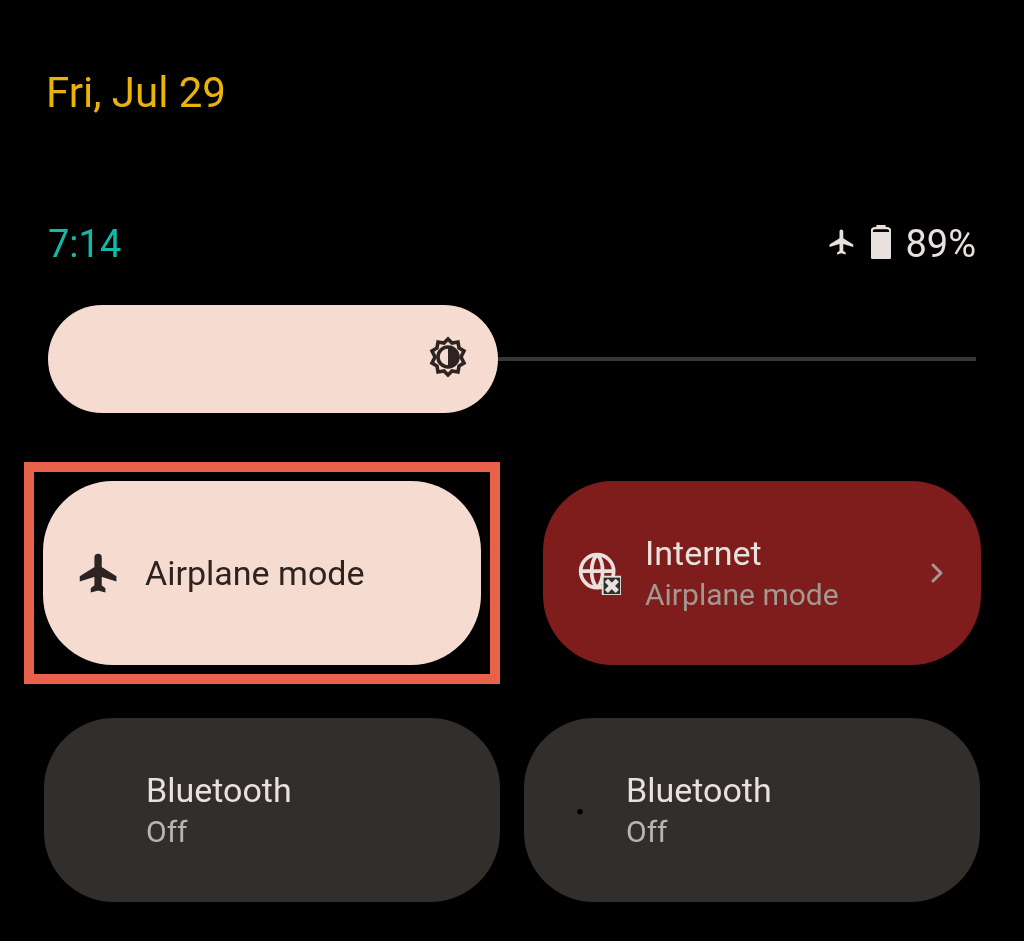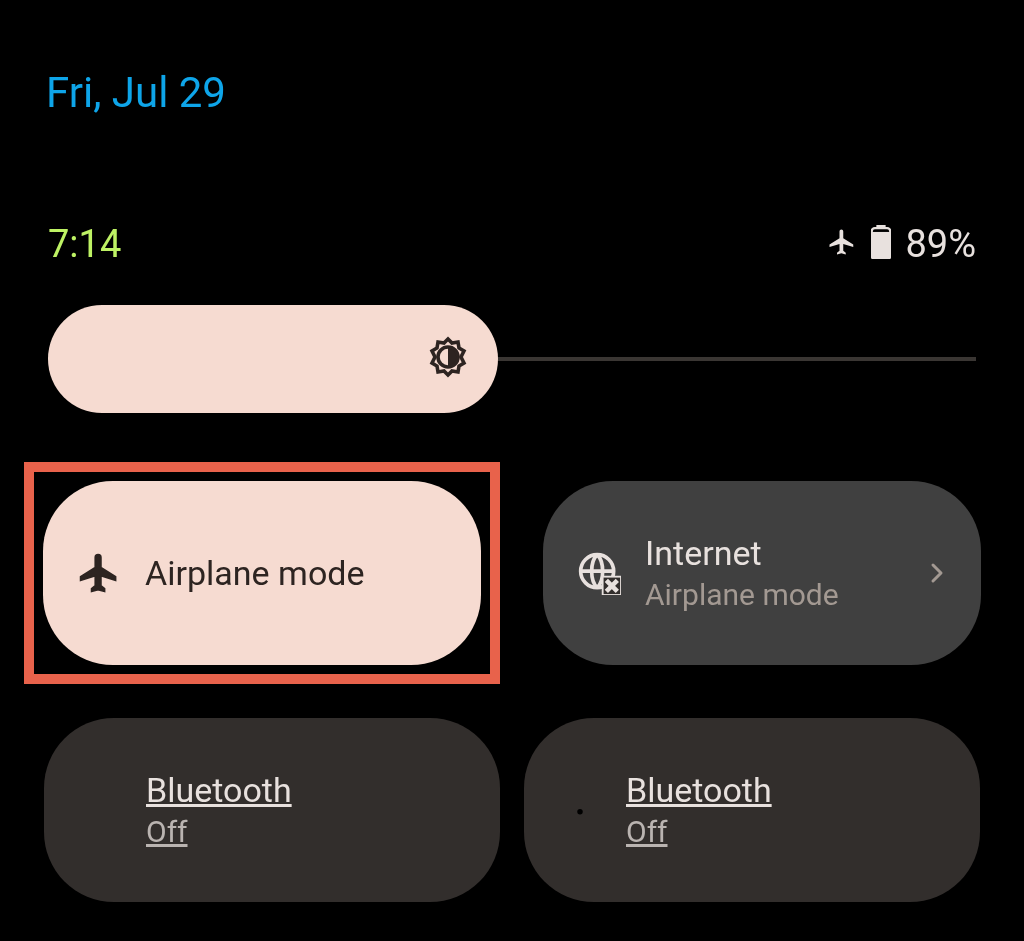--- a/index.html
+++ b/index.html
@@ -16,37 +16,37 @@
       color: #e8e1de;
       overflow: hidden;
     }
     
     .date-label {
       position: absolute;
       top: 68px;
       left: 46px;
       font-size: 42px;
       font-weight: 400;
-      color: #0ea5e9;
+      color: #eab308;
     }
     
     .status-bar {
       position: absolute;
       top: 222px;
       left: 48px;
       right: 48px;
       display: flex;
       justify-content: space-between;
       align-items: center;
     }
     
     .time {
       font-size: 38px;
       font-weight: 400;
-      color: #bef264;
+      color: #14b8a6;
     }
     
     .status-right {
       display: flex;
       align-items: center;
       gap: 14px;
     }
     
     .airplane-status-icon svg {
       width: 30px;
@@ -138,21 +138,21 @@
       padding: 0 32px;
       gap: 22px;
     }
     
     .tile.active {
       background: #f6dbd1;
       color: #2d2421;
     }
     
     .tile.inactive {
-      background: #404040;
+      background: #7f1d1d;
       color: #e8e1de;
     }
     
     .tile-icon {
       width: 48px;
       height: 48px;
       display: flex;
       align-items: center;
       justify-content: center;
       flex-shrink: 0;
@@ -217,21 +217,20 @@
     }
     
     .tiles-row2 {
       position: absolute;
       top: 718px;
       left: 44px;
       right: 44px;
       display: grid;
       grid-template-columns: 1fr 1fr;
       gap: 24px;
-      text-decoration: underline;
     }
     
     .tile2 {
       height: 184px;
       border-radius: 70px;
       display: flex;
       align-items: center;
       padding: 0 32px;
       gap: 22px;
     }

